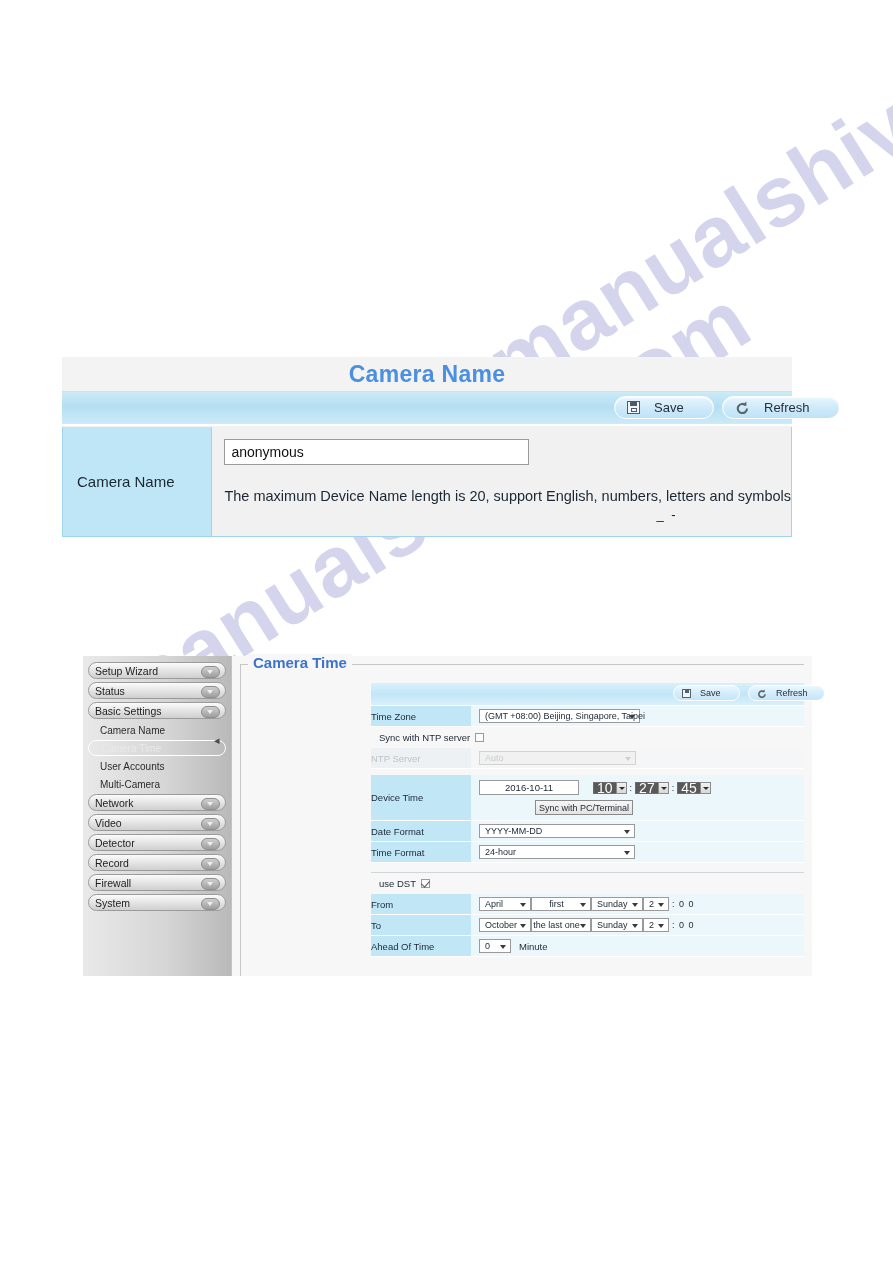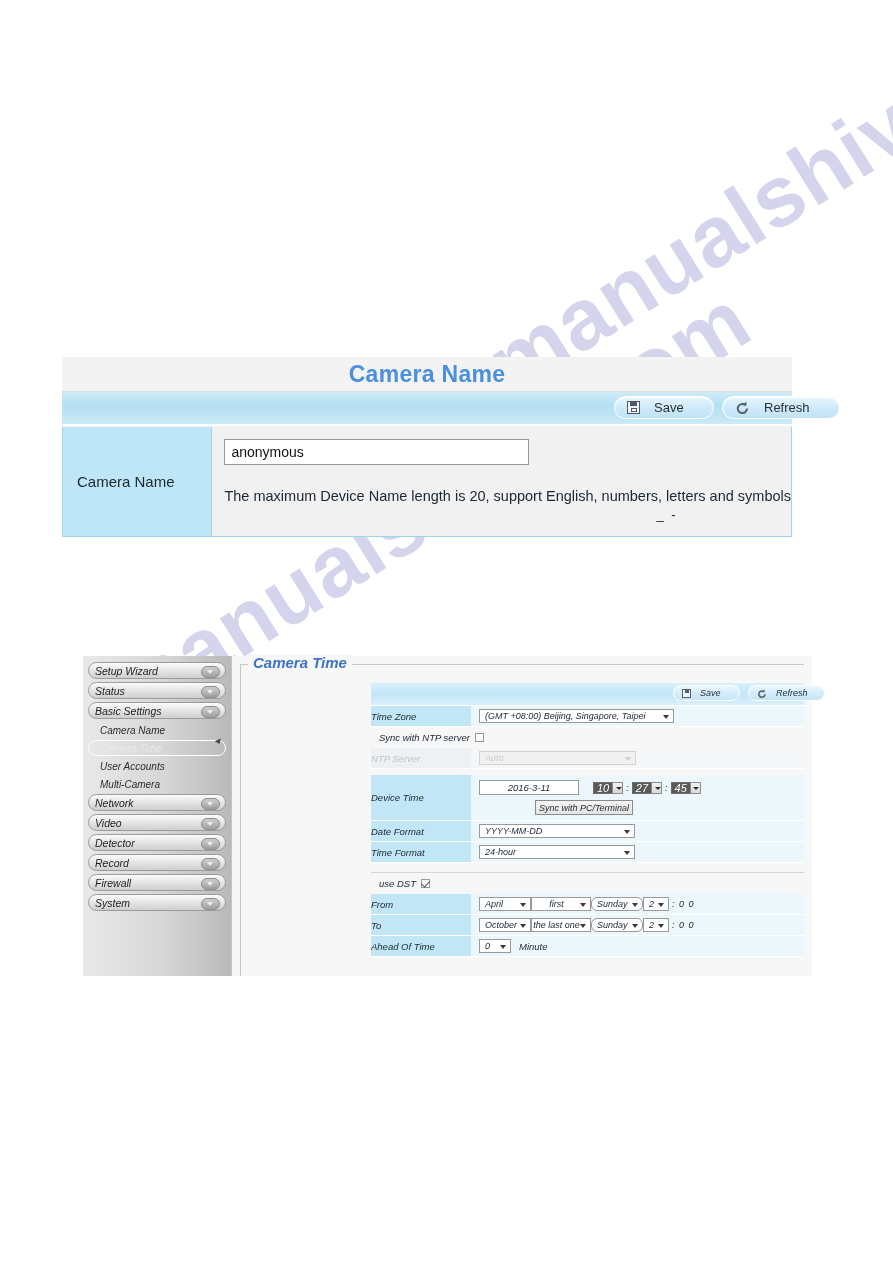--- a/index.html
+++ b/index.html
@@ -172,21 +172,20 @@
 
   
   #fig-camera-time {
     position: absolute;
     left: 83px;
     top: 656px;
     width: 729px;
     height: 320px;
     background: #ef4444;
     box-sizing: border-box;
-    font-style: italic;
   }
   .ct-wrap { display: flex; height: 100%; }
 
   .ct-sidebar {
     width: 149px;
     background: linear-gradient(to right, #e9e9e9 0%, #d6d6d6 55%, #b9b9b9 100%);
     border-right: 1px solid #c4c4c4;
     padding: 6px 5px 0 5px;
     box-sizing: border-box;
     position: relative;
@@ -371,26 +370,26 @@
     content: "";
     position: absolute;
     right: 4px; top: 5px;
     border-left: 3px solid transparent;
     border-right: 3px solid transparent;
     border-top: 4px solid #3a3a3a;
   }
   .sel.disabled { background:#f1f1f1; border-color:#d3d3d3; color:#c7cbce; }
   .sel.disabled::after { border-top-color:#cfcfcf; }
 
-  .sel-tz     { width: 195px; }
+  .sel-tz     { width: 161px; }
   .sel-ntp    { width: 157px; }
   .sel-fmt    { width: 156px; }
   .sel-month  { width: 52px; }
   .sel-ord    { width: 60px; justify-content: center; }
-  .sel-day    { width: 52px; border-radius: 6px; }
+  .sel-day    { width: 52px; }
   .sel-hour   { width: 26px; }
   .sel-ahead  { width: 32px; }
 
   .dst-row-inner { display:flex; align-items:center; }
   .dst-suffix { font-size: 9px; color:#1b2733; margin-left: 3px; letter-spacing: 1px; }
   .unit-label { font-size: 9.5px; color:#1b2733; margin-left: 8px; }
 
   
   .plain-line {
     display: flex;
@@ -442,21 +441,21 @@
   }
   .time-group { display: flex; align-items: center; margin-left: 14px; }
   .spin {
     display: flex;
     align-items: stretch;
     height: 12px;
   }
   .spin .num {
     background: #595959;
     color: #ffffff;
-    font-size: 11px;
+    font-size: 14px;
     padding: 0 3px;
     display: flex;
     align-items: center;
     border: 1px solid #6d6d6d;
     border-right: none;
     box-sizing: border-box;
     min-width: 13px;
     justify-content: center;
   }
   .spin .arw {
@@ -630,21 +629,21 @@
               </div>
             </div>
           </div>
 
           <div class="gap-line"></div>
 
           <div class="row">
             <div class="lbl">Device Time</div>
             <div class="devtime-val">
               <div class="devtime-top">
-                <div class="date-box">2016-3-11</div>
+                <div class="date-box">2016-10-11</div>
                 <div class="time-group">
                   <div class="spin">
                     <span class="num">10</span>
                     <span class="arw"></span>
                   </div>
                   <span class="colon">:</span>
                   <div class="spin">
                     <span class="num">27</span>
                     <span class="arw"></span>
                   </div>

